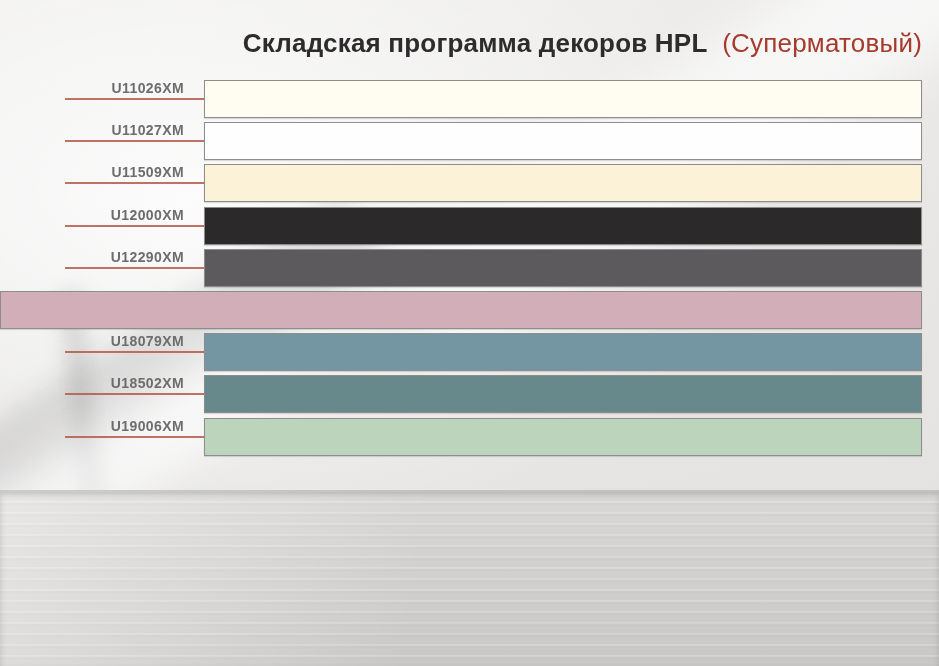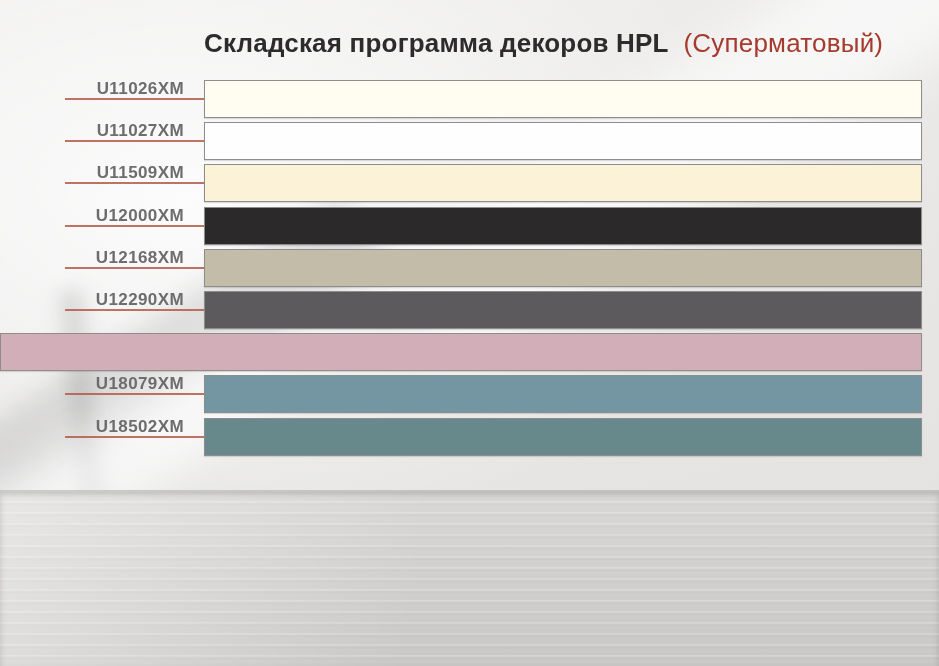--- a/index.html
+++ b/index.html
@@ -62,21 +62,21 @@
         rgba(90,90,90,0.05) 3px, rgba(0,0,0,0) 5px, rgba(0,0,0,0) 11px),
       linear-gradient(180deg, #d9d8d6 0%, #d3d2d0 35%, #c9c8c6 100%);
     box-shadow: inset 0 4px 6px rgba(60,60,60,0.22);
   }
 
   .title {
     position: absolute;
     top: 26px;
     left: 204px;
     width: 718px;
-    text-align: left;
+    text-align: right;
     white-space: nowrap;
     font-size: 26px;
     line-height: 34px;
     letter-spacing: 0.2px;
   }
   .title-main {
     font-weight: bold;
     color: var(--title-main-color, #2d2b2c);
   }
   .title-accent {
@@ -100,21 +100,21 @@
   }
   .label-cell {
     position: relative;
     width: 204px;
     flex: 0 0 204px;
   }
   .code {
     position: absolute;
     top: 0px;
     right: 20px;
-    font-size: 17px;
+    font-size: 14px;
     line-height: 17px;
     font-weight: bold;
     letter-spacing: 0.4px;
     color: var(--label-color, #6d6c6e);
   }
   .underline {
     position: absolute;
     left: 65px;
     right: 0;
     top: 18px;
@@ -171,27 +171,20 @@
 
   <div class="row">
     <div class="label-cell">
       <span class="code">U12000XM</span>
       <span class="underline"></span>
     </div>
     <div class="swatch" style="background: rgb(43, 41, 41);"></div>
   </div>
 
 
-  <div class="row">
-    <div class="label-cell">
-      <span class="code">U12168XM</span>
-      <span class="underline"></span>
-    </div>
-    <div class="swatch" style="background: rgb(194, 188, 169);"></div>
-  </div>
 
   <div class="row">
     <div class="label-cell">
       <span class="code">U12290XM</span>
       <span class="underline"></span>
     </div>
     <div class="swatch" style="background: rgb(92, 90, 92);"></div>
   </div>
 
   <div class="row">
@@ -208,15 +201,22 @@
 
 
   <div class="row">
     <div class="label-cell">
       <span class="code">U18502XM</span>
       <span class="underline"></span>
     </div>
     <div class="swatch" style="background: rgb(103, 137, 139);"></div>
   </div>
 
+  <div class="row">
+    <div class="label-cell">
+      <span class="code">U19006XM</span>
+      <span class="underline"></span>
+    </div>
+    <div class="swatch" style="background: rgb(188, 212, 187);"></div>
+  </div>
 
 </div>
 </div>
 
 </body></html>

